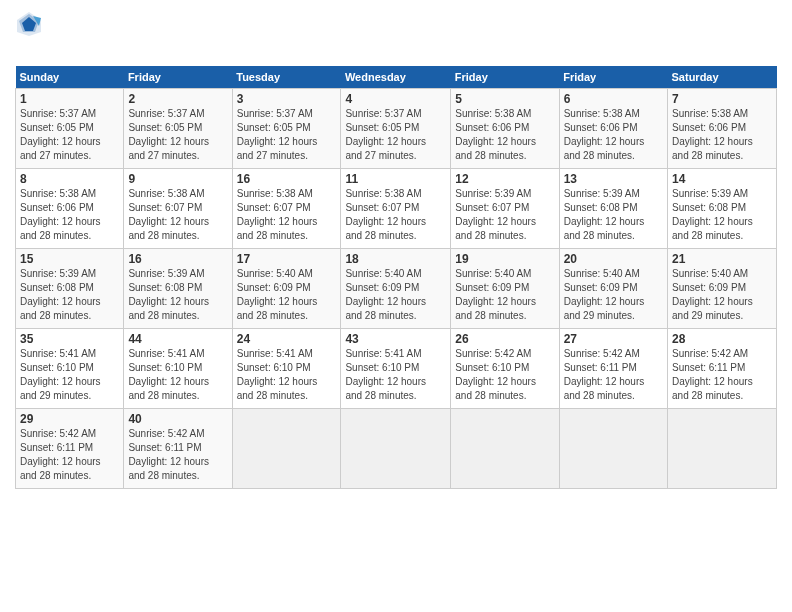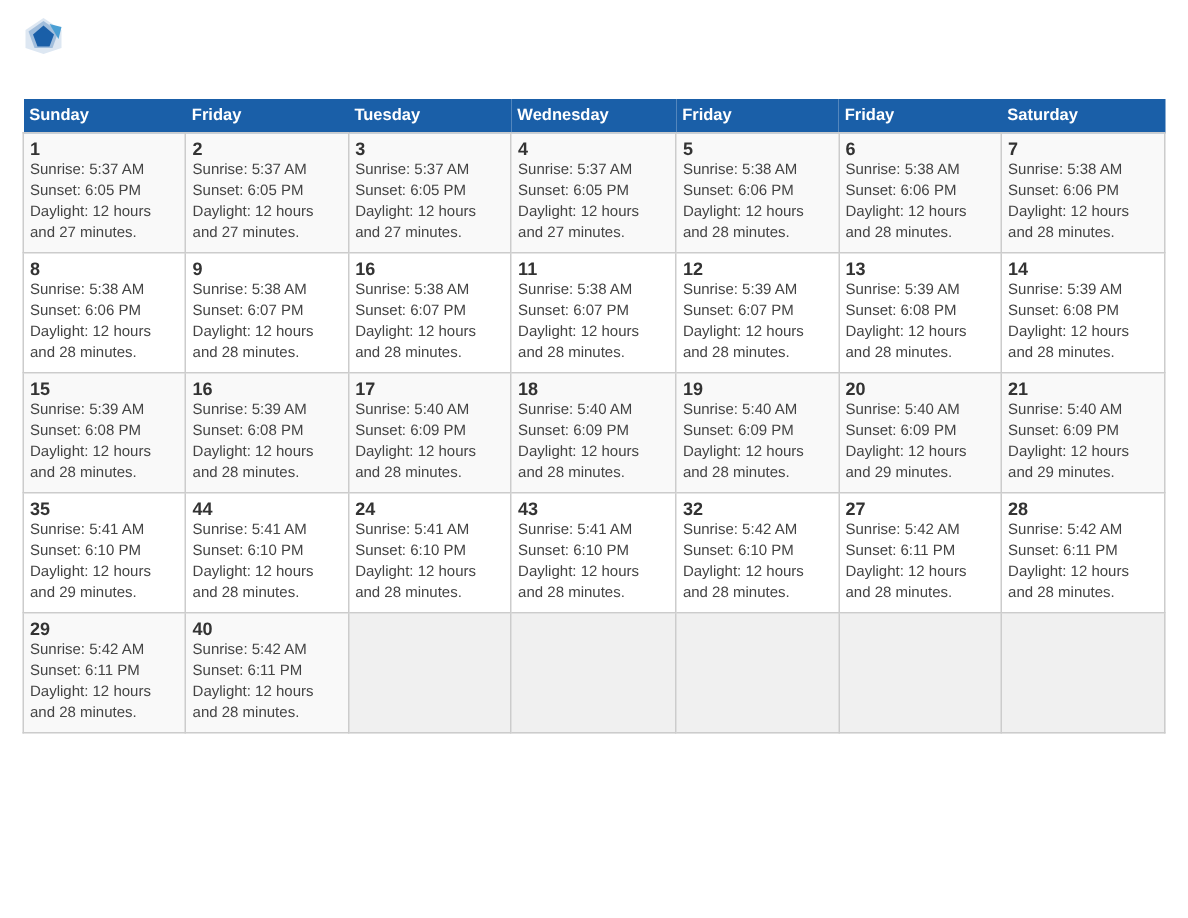--- a/index.html
+++ b/index.html
@@ -311,21 +311,21 @@
 and 28 minutes.</div>
           </td>
           <td>
             <span class="day-num">43</span>
             <div class="day-info" style="white-space: pre-line;">Sunrise: 5:41 AM
 Sunset: 6:10 PM
 Daylight: 12 hours
 and 28 minutes.</div>
           </td>
           <td>
-            <span class="day-num">32</span>
+            <span class="day-num">26</span>
             <div class="day-info" style="white-space: pre-line;">Sunrise: 5:42 AM
 Sunset: 6:10 PM
 Daylight: 12 hours
 and 28 minutes.</div>
           </td>
           <td>
             <span class="day-num">27</span>
             <div class="day-info" style="white-space: pre-line;">Sunrise: 5:42 AM
 Sunset: 6:11 PM
 Daylight: 12 hours

